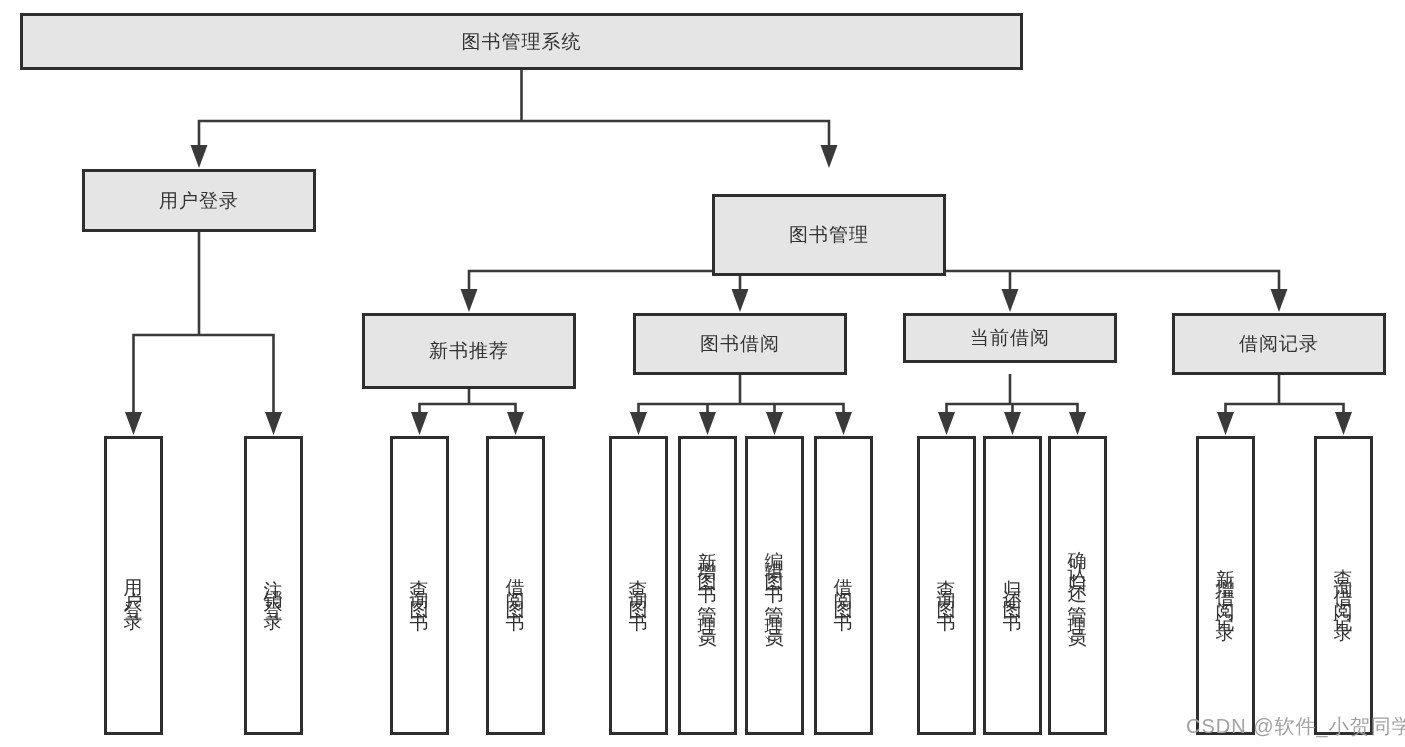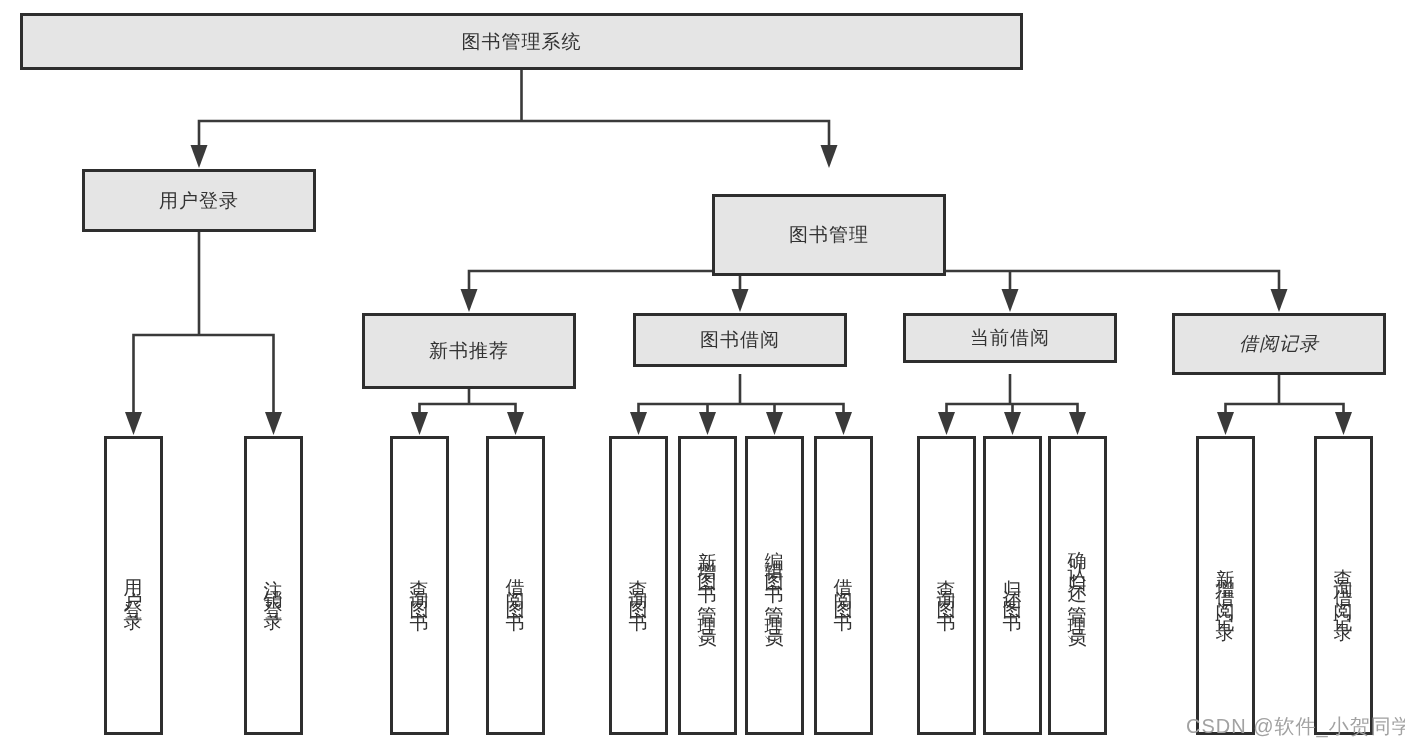--- a/index.html
+++ b/index.html
@@ -117,27 +117,27 @@
   <div class="box" style="left:82px; top:169px; width:234px; height:63px;">
     <span>用户登录</span>
   </div>
   <div class="box" style="left:712px; top:169px; width:234px; height:82px;margin-top:25px;">
     <span>图书管理</span>
   </div>
 
   <div class="box" style="left:362px; top:313px; width:214px; height:76px;">
     <span>新书推荐</span>
   </div>
-  <div class="box" style="left:633px; top:313px; width:214px; height:54px;">
+  <div class="box" style="left:633px; top:313px; width:214px; height:62px;">
     <span>图书借阅</span>
   </div>
   <div class="box" style="left:903px; top:313px; width:214px; height:50px;">
     <span>当前借阅</span>
   </div>
-  <div class="box" style="left:1172px; top:313px; width:214px; height:62px;font-style:italic;">
+  <div class="box" style="left:1172px; top:313px; width:214px; height:62px;">
     <span>借阅记录</span>
   </div>
 
   <div class="leaf" style="left:104px;">
     <span class="vtext">用户登录</span>
   </div>
   <div class="leaf" style="left:244px;">
     <span class="vtext">注销登录</span>
   </div>
 

